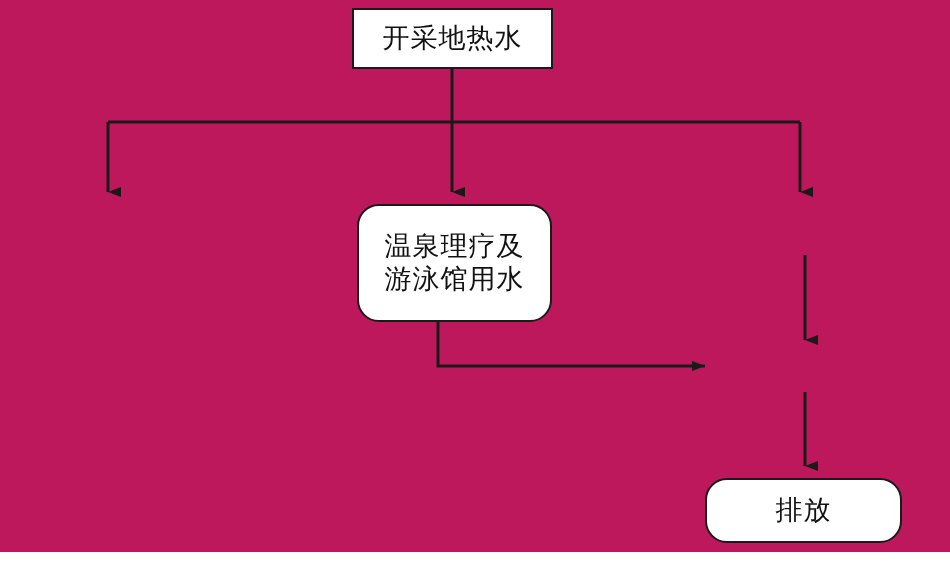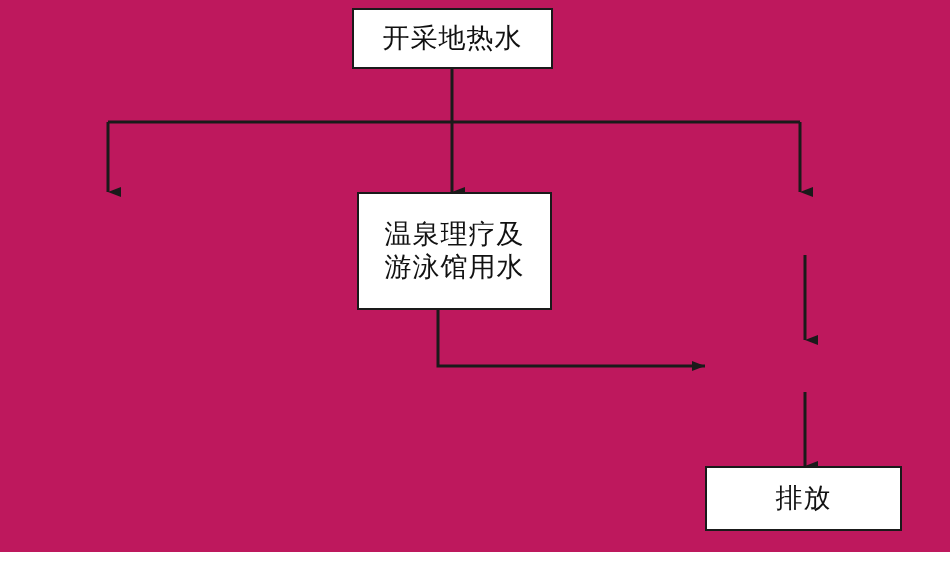--- a/index.html
+++ b/index.html
@@ -36,24 +36,24 @@
     color: #111111;
     font-family: "Liberation Serif", "DejaVu Serif", serif;
     font-size: 27px;
     line-height: 1.22;
     letter-spacing: 1px;
     white-space: pre-line;
     z-index: 2;
   }
   .node-extract  { left: 352px; top: 8px;   width: 201px; height: 61px; }
   .node-drying   { left: 7px;   top: 192px; width: 201px; height: 63px; }
-  .node-spa      { left: 357px; top: 192px; width: 195px; height: 118px; }
+  .node-spa      { left: 357px; top: 204px; width: 195px; height: 118px; border-radius: 22px; }
   .node-fish     { left: 705px; top: 192px; width: 197px; height: 63px; }
   .node-plant    { left: 705px; top: 340px; width: 197px; height: 52px; }
-  .node-discharge{ left: 705px; top: 466px; width: 197px; height: 65px; }
+  .node-discharge{ left: 705px; top: 478px; width: 197px; height: 65px; border-radius: 22px; }
 </style>
 </head>
 <body>
 
 <div id="diagram-canvas">
 
   <svg id="flow-svg" viewBox="0 0 950 580" xmlns="http://www.w3.org/2000/svg">
     <defs>
       <marker id="arrowDown" markerWidth="12" markerHeight="14" refX="6" refY="13" orient="auto" markerUnits="userSpaceOnUse">
         <path d="M 1 0 L 11 0 L 6 13 Z" fill="#1a1a1a"></path>

